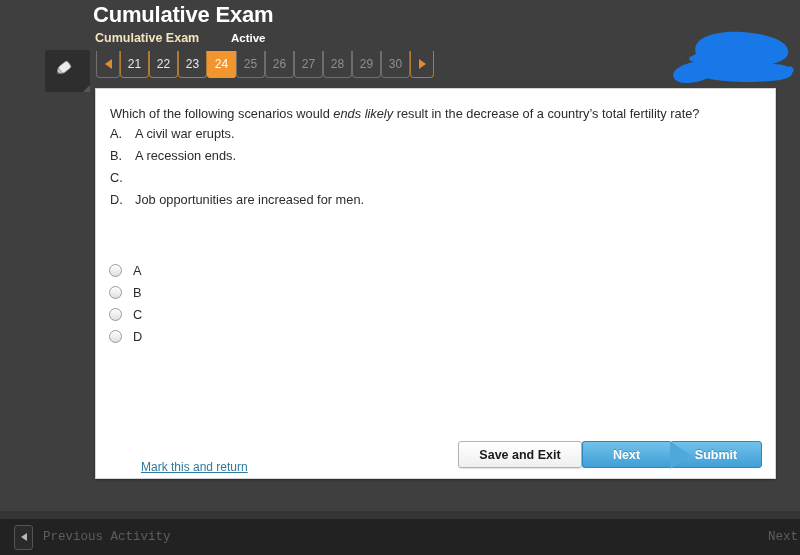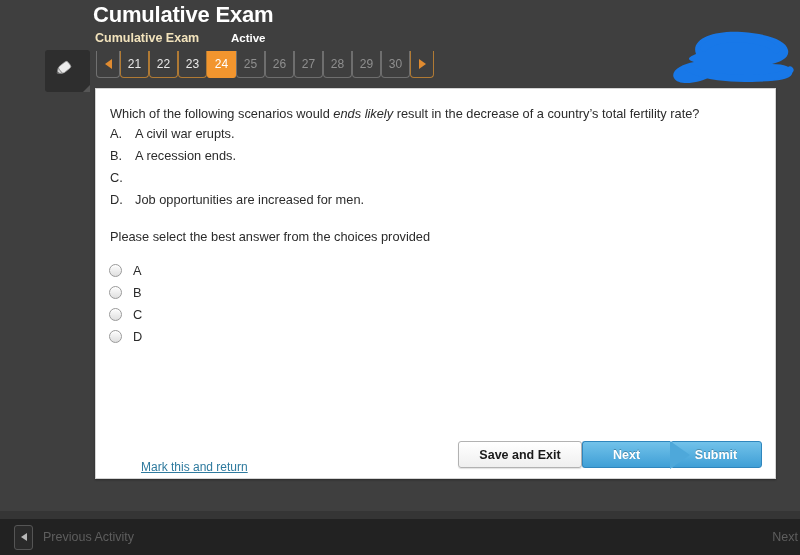--- a/index.html
+++ b/index.html
@@ -126,21 +126,21 @@
     border-bottom: 14.5px solid transparent;
     border-left: 20px solid #4ea8da;
   }
   .btn-submit { width: 92px; }
 
   
   .strip-top { position: absolute; left: 0; top: 511px; width: 800px; height: 8px; background: #353535; }
   .bottombar {
     position: absolute; left: 0; top: 519px; width: 800px; height: 36px;
     background: #222222;
-    display: flex; align-items: center;
+    display: flex; align-items: center; font-family: Liberation Mono, monospace;
   }
   .prev-btn {
     width: 19px; height: 25px; margin-left: 14px;
     border: 1px solid #555; border-radius: 3px;
     background: #2a2a2a;
     display: flex; align-items: center; justify-content: center;
   }
   .tri-prev { width: 0; height: 0; border-top: 4px solid transparent; border-bottom: 4px solid transparent; border-right: 6px solid #b8b8b8; }
   .prev-label { margin-left: 10px; font-size: 12.5px; color: #5e5e5e; }
   .next-label { position: absolute; right: 2px; font-size: 12.5px; color: #5e5e5e; }
@@ -209,21 +209,20 @@
       </div>
       <div class="choice-row">
         <span class="choice-letter">C.</span>
       </div>
       <div class="choice-row">
         <span class="choice-letter">D.</span>
         <span>Job opportunities are increased for men.</span>
       </div>
     </div>
 
-    <div class="instruction">Please select the best answer from the choices provided</div>
 
     <div class="radios">
       <div class="radio-row">
         <span class="radio"></span>
         <span class="radio-label">A</span>
       </div>
       <div class="radio-row">
         <span class="radio"></span>
         <span class="radio-label">B</span>
       </div>

